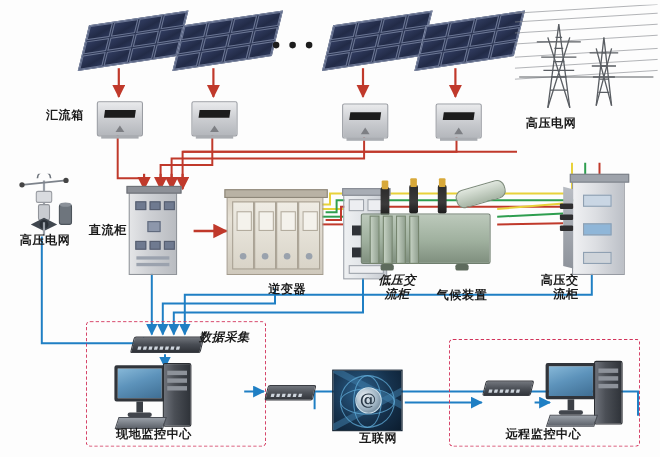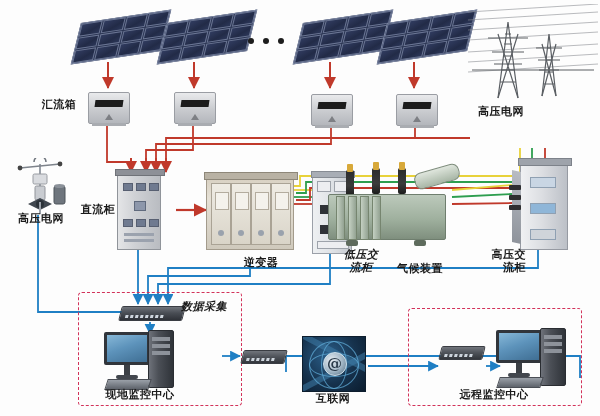--- a/index.html
+++ b/index.html
@@ -713,17 +713,17 @@
 
   <div class="lbl" style="left:486px; top:248px; width:40px;text-align:right;">高压交
 流柜</div>
 
   <div class="lbl" style="left:473px; top:105px; width:56px;text-align:center;">高压电网</div>
 
   <div class="lbl" style="left:176px; top:300px; width:56px;font-style:italic;">数据采集</div>
 
   <div class="lbl" style="left:98px; top:388px; width:84px;">现地监控中心</div>
 
-  <div class="lbl" style="left:305px; top:392px; width:56px;">互联网</div>
+  <div class="lbl" style="left:305px; top:392px; width:56px;text-align:right;">互联网</div>
 
   <div class="lbl" style="left:452px; top:388px; width:84px;">远程监控中心</div>
 
 </div>
 
 </body></html>

